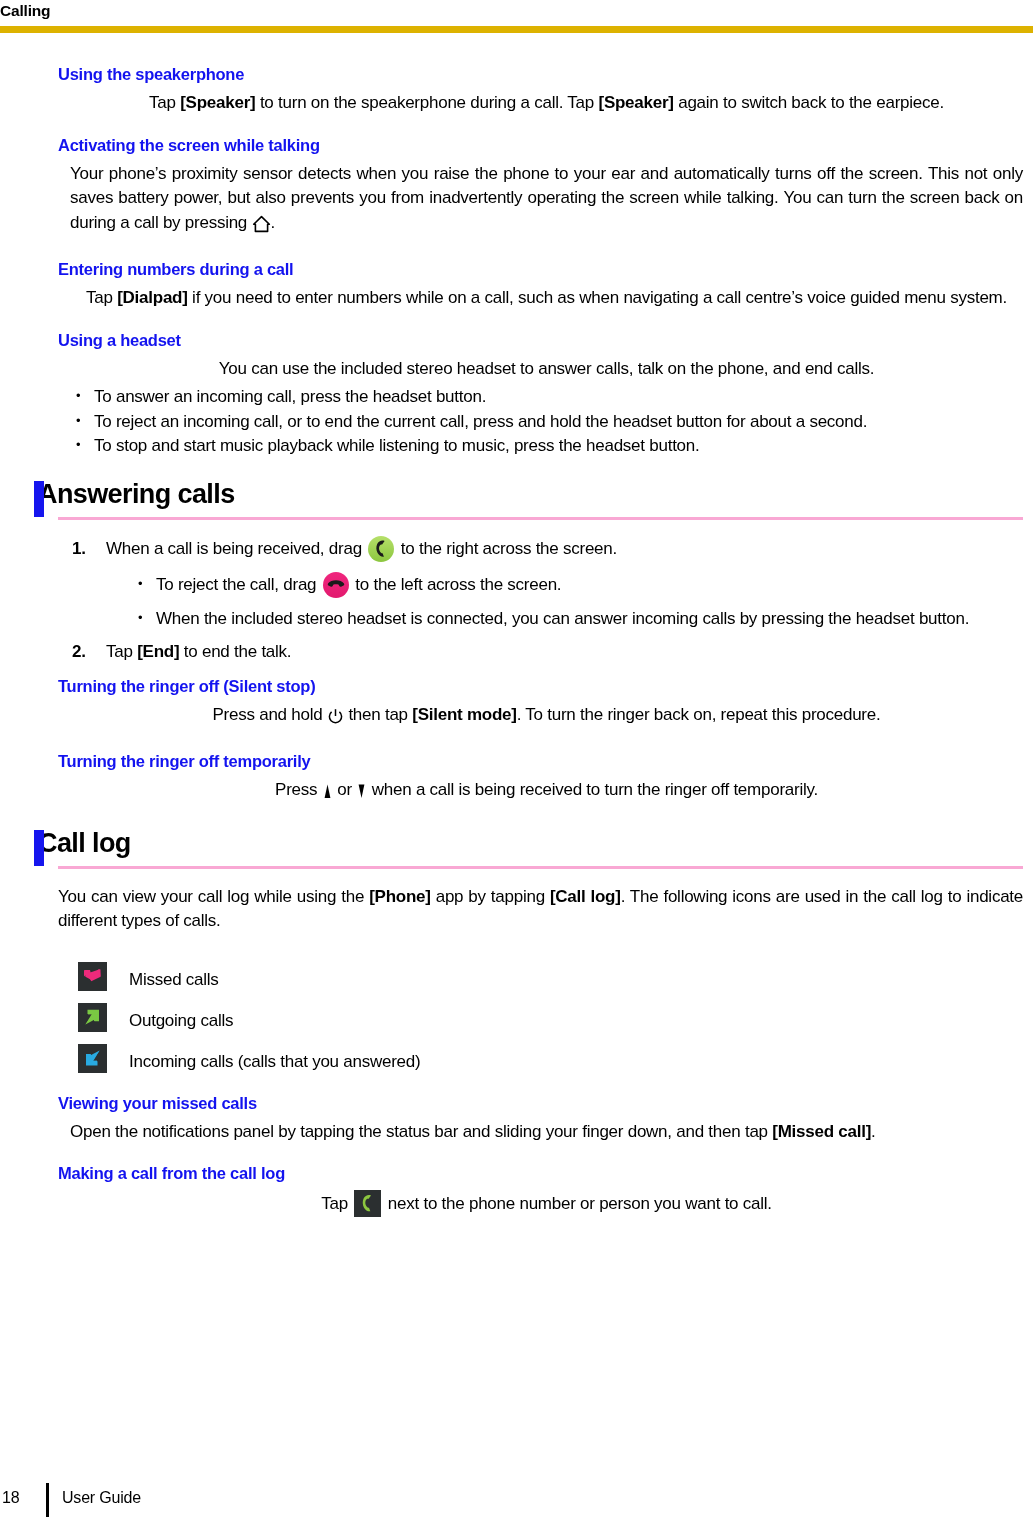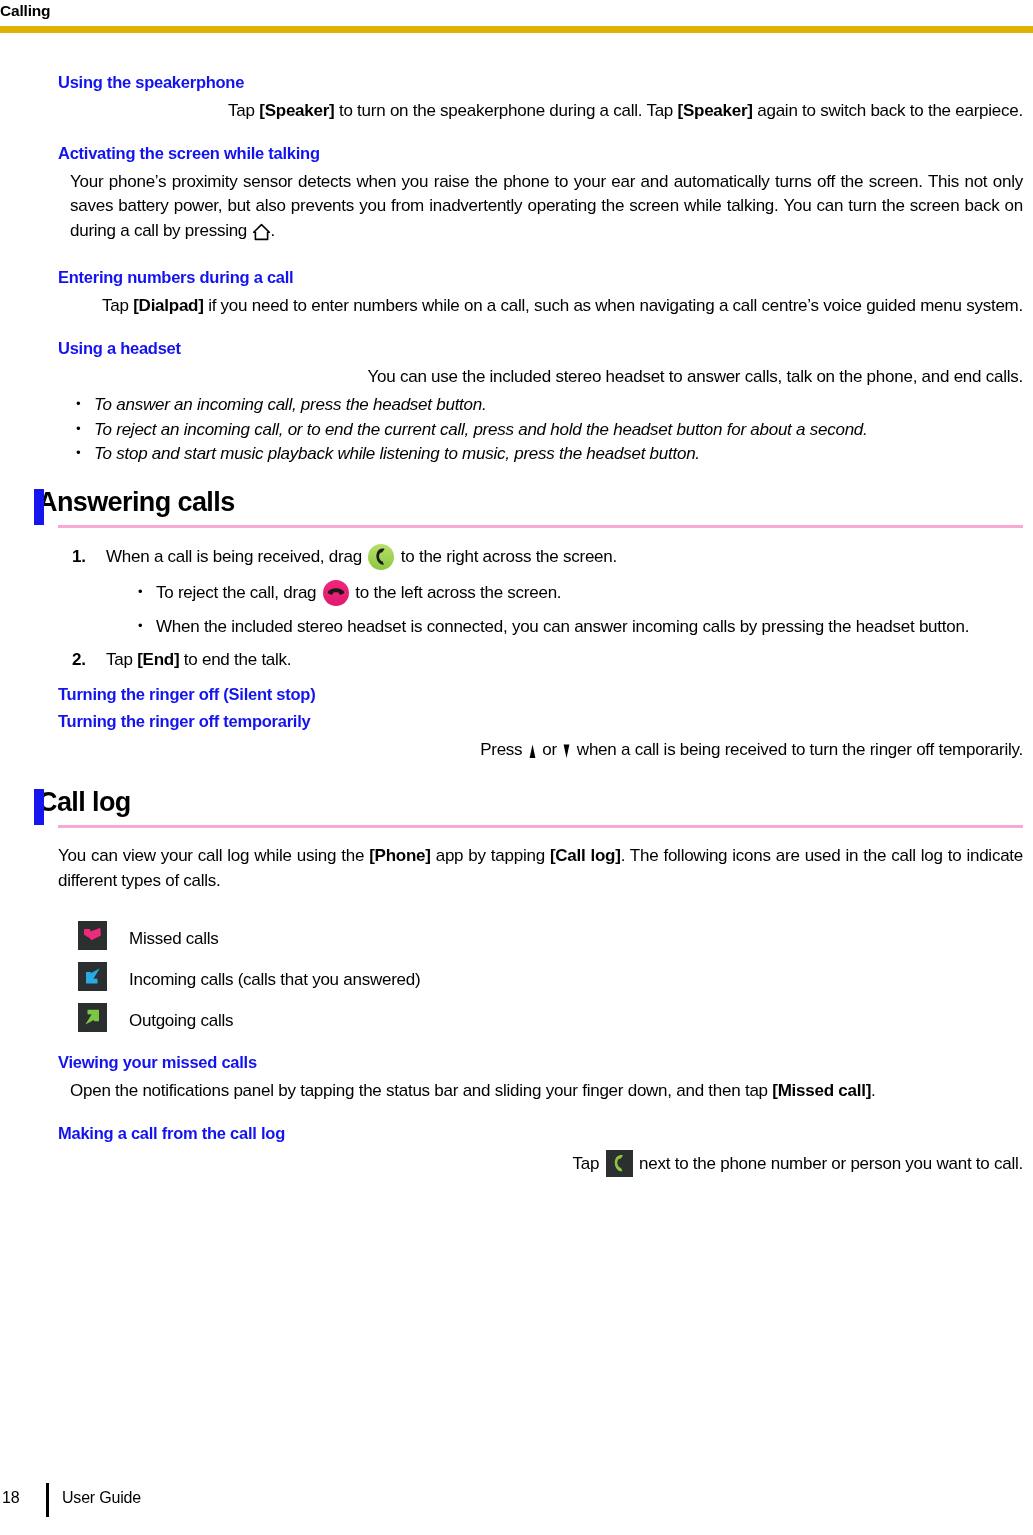--- a/index.html
+++ b/index.html
@@ -39,21 +39,21 @@
     right: 0;
     top: 26px;
     height: 7px;
     background: #ddb200;
   }
 
   
   .content {
     position: absolute;
     left: 58px;
-    top: 72px;
+    top: 64px;
     width: 965px;
   }
 
   
   .subhead {
     color: #1313ef;
     font-weight: bold;
     font-size: 16.5px;
     line-height: 21px;
     letter-spacing: -0.25px;
@@ -61,33 +61,32 @@
     white-space: nowrap;
   }
 
   
   .para {
     font-size: 17px;
     line-height: 24.5px;
     letter-spacing: -0.25px;
     margin: 0 0 19px 0;
     padding-left: 12px;
-    text-align: right;
+    text-align: center;
     color: #000;
   }
   .para.tight { margin-bottom: 4px; }
   .para.justified { text-align: justify; text-align-last: left; }
   b { font-weight: bold; }
 
   
   ul.bullets {
     list-style: none;
     margin: 0 0 19px 0;
     padding: 0 0 0 12px;
-    font-style: italic;
   }
   ul.bullets li {
     position: relative;
     padding-left: 24px;
     font-size: 17px;
     line-height: 24.5px;
     letter-spacing: -0.25px;
     margin: 0;
   }
   ul.bullets li::before {
@@ -303,20 +302,24 @@
               </svg></span><span> to the left across the screen.</span></li>
         <li>When the included stereo headset is connected, you can answer incoming calls by pressing the headset button.</li>
       </ul>
     </li>
     <li class="step">
       <span class="num">2.</span><span>Tap </span><b>[End]</b><span> to end the talk.</span>
     </li>
   </ol>
 
   <h3 class="subhead">Turning the ringer off (Silent stop)</h3>
+  <p class="para"><span>Press and hold </span><span class="inline-icon"><svg width="17" height="17" viewBox="0 0 17 17">
+          <path d="M4.6 3.9a6.1 6.1 0 1 0 7.8 0" fill="none" stroke="#000" stroke-width="1.5"></path>
+          <line x1="8.5" y1="1.2" x2="8.5" y2="8.0" stroke="#000" stroke-width="1.5"></line>
+        </svg></span><span> then tap </span><b>[Silent mode]</b><span>. To turn the ringer back on, repeat this procedure.</span></p>
 
   <h3 class="subhead">Turning the ringer off temporarily</h3>
   <p class="para"><span>Press </span><span class="inline-icon"><svg width="11" height="17" viewBox="0 0 11 17">
           <path d="M5.5 1.5 L8.4 15.0 L2.6 15.0 Z" fill="#000"></path>
         </svg></span><span> or </span><span class="inline-icon"><svg width="11" height="17" viewBox="0 0 11 17">
           <path d="M5.5 15.0 L2.6 1.5 L8.4 1.5 Z" fill="#000"></path>
         </svg></span><span> when a call is being received to turn the ringer off temporarily.</span></p>
 
   <div class="section-head">
     <span class="tab"></span>
@@ -332,39 +335,39 @@
             <path d="M22.5 7.5 L22.5 14.5 L19.3 11.6 L14.5 17.2 L9.0 11.6 L6.0 14.6 L6.0 8.2 L9.0 8.2 L14.5 13.6 L20.2 7.5 Z" fill="#ee2a7b"></path>
             <path d="M6.5 8.0 L12.0 8.0 L14.4 18.5 L7.4 14.8 Z" fill="#ee2a7b"></path>
             <path d="M21.8 7.2 L22.6 14.8 L13.2 19.3 L9.2 11.4 Z" fill="#ee2a7b"></path>
           </svg>
       </span>
       <span class="legend-label">Missed calls</span>
     </div>
     <div class="legend-row">
       <span class="legend-icon">
         <svg width="29" height="29" viewBox="0 0 29 29">
+            <path d="M7.5 21.5 L16.5 13.0 L16.5 18.2 L21.0 18.2 L21.0 6.8 L9.5 6.8 L9.5 11.0 L14.8 11.0 Z" fill="#7ac943"></path>
+            <path d="M20.8 18.0 L16.0 18.0 L16.0 7.0 L20.8 7.0 Z" fill="#7ac943"></path>
+            <path d="M20.5 7.2 L10.0 7.2 L10.0 11.4 L20.5 11.4 Z" fill="#7ac943"></path>
+            <path d="M7.4 21.6 L15.0 9.0 L19.6 15.0 Z" fill="#7ac943"></path>
+          </svg>
+      </span>
+      <span class="legend-label">Outgoing calls</span>
+    </div>
+    <div class="legend-row">
+      <span class="legend-icon">
+        <svg width="29" height="29" viewBox="0 0 29 29">
             <path d="M21.5 6.5 L12.5 15.2 L12.5 10.0 L8.0 10.0 L8.0 21.5 L19.5 21.5 L19.5 17.2 L14.2 17.2 Z" fill="#29abe2"></path>
             <path d="M8.2 10.2 L13.0 10.2 L13.0 21.0 L8.2 21.0 Z" fill="#29abe2"></path>
             <path d="M8.5 20.8 L19.0 20.8 L19.0 16.6 L8.5 16.6 Z" fill="#29abe2"></path>
             <path d="M21.6 6.4 L14.0 19.0 L9.4 13.0 Z" fill="#29abe2"></path>
           </svg>
       </span>
       <span class="legend-label">Incoming calls (calls that you answered)</span>
     </div>
-    <div class="legend-row">
-      <span class="legend-icon">
-        <svg width="29" height="29" viewBox="0 0 29 29">
-            <path d="M7.5 21.5 L16.5 13.0 L16.5 18.2 L21.0 18.2 L21.0 6.8 L9.5 6.8 L9.5 11.0 L14.8 11.0 Z" fill="#7ac943"></path>
-            <path d="M20.8 18.0 L16.0 18.0 L16.0 7.0 L20.8 7.0 Z" fill="#7ac943"></path>
-            <path d="M20.5 7.2 L10.0 7.2 L10.0 11.4 L20.5 11.4 Z" fill="#7ac943"></path>
-            <path d="M7.4 21.6 L15.0 9.0 L19.6 15.0 Z" fill="#7ac943"></path>
-          </svg>
-      </span>
-      <span class="legend-label">Outgoing calls</span>
-    </div>
   </div>
 
   <h3 class="subhead">Viewing your missed calls</h3>
   <p class="para justified"><span>Open the notifications panel by tapping the status bar and sliding your finger down, and then tap </span><b>[Missed call]</b><span>.</span></p>
 
   <h3 class="subhead">Making a call from the call log</h3>
   <p class="para"><span>Tap </span><span class="square-icon"><svg width="27" height="27" viewBox="0 0 27 27">
           <path d="M17.0 5.4c-2.9-1.1-6.0 0.3-7.4 3.2-1.3 2.7-1.1 6.4 0.4 9.1 1.5 2.6 4.0 4.0 6.3 3.6l-1.3-3.5c-1.1 0.0-2.2-0.9-3.0-2.3-0.8-1.5-0.9-3.4-0.3-4.9 0.6-1.4 1.7-2.0 2.7-1.7z" fill="#8cc63f"></path>
         </svg></span><span> next to the phone number or person you want to call.</span></p>
 

